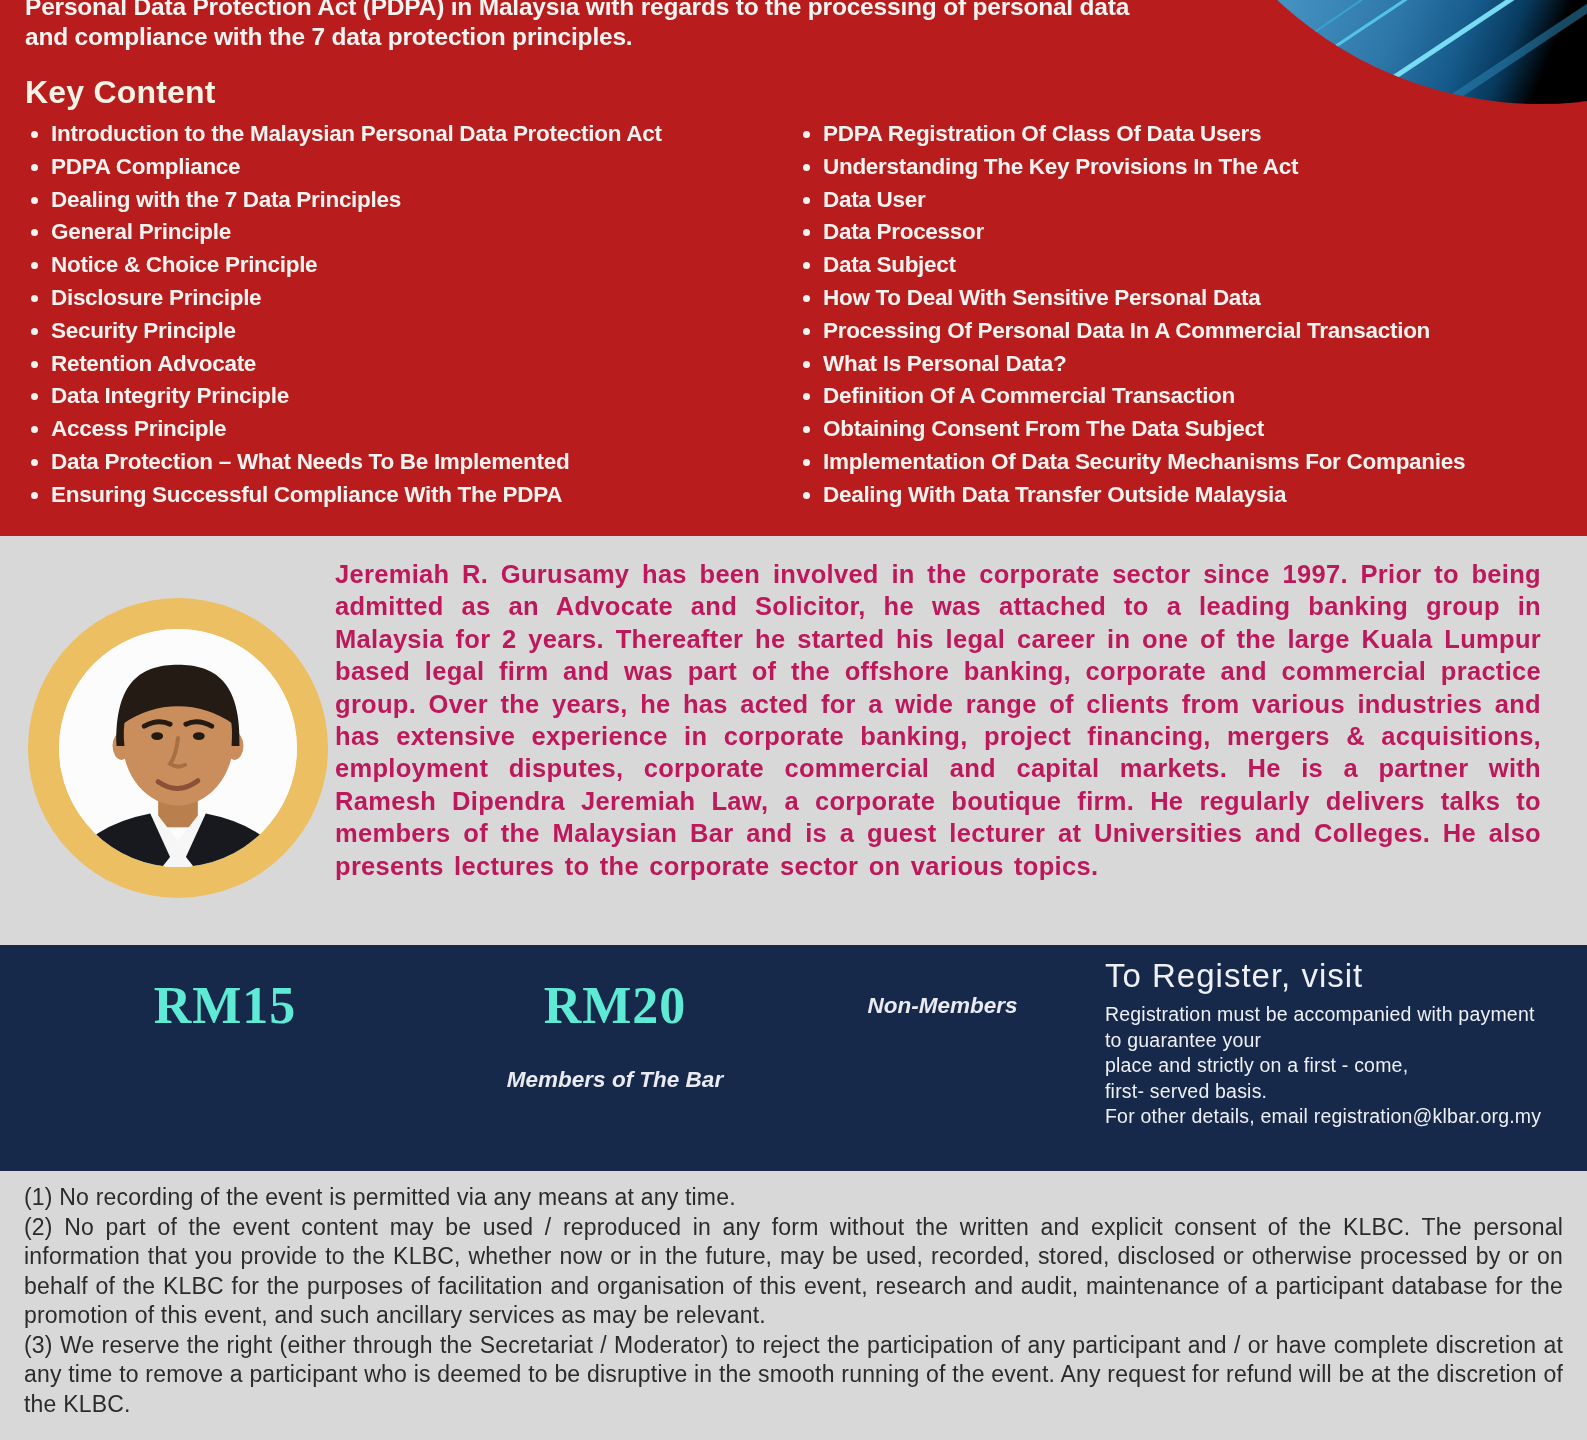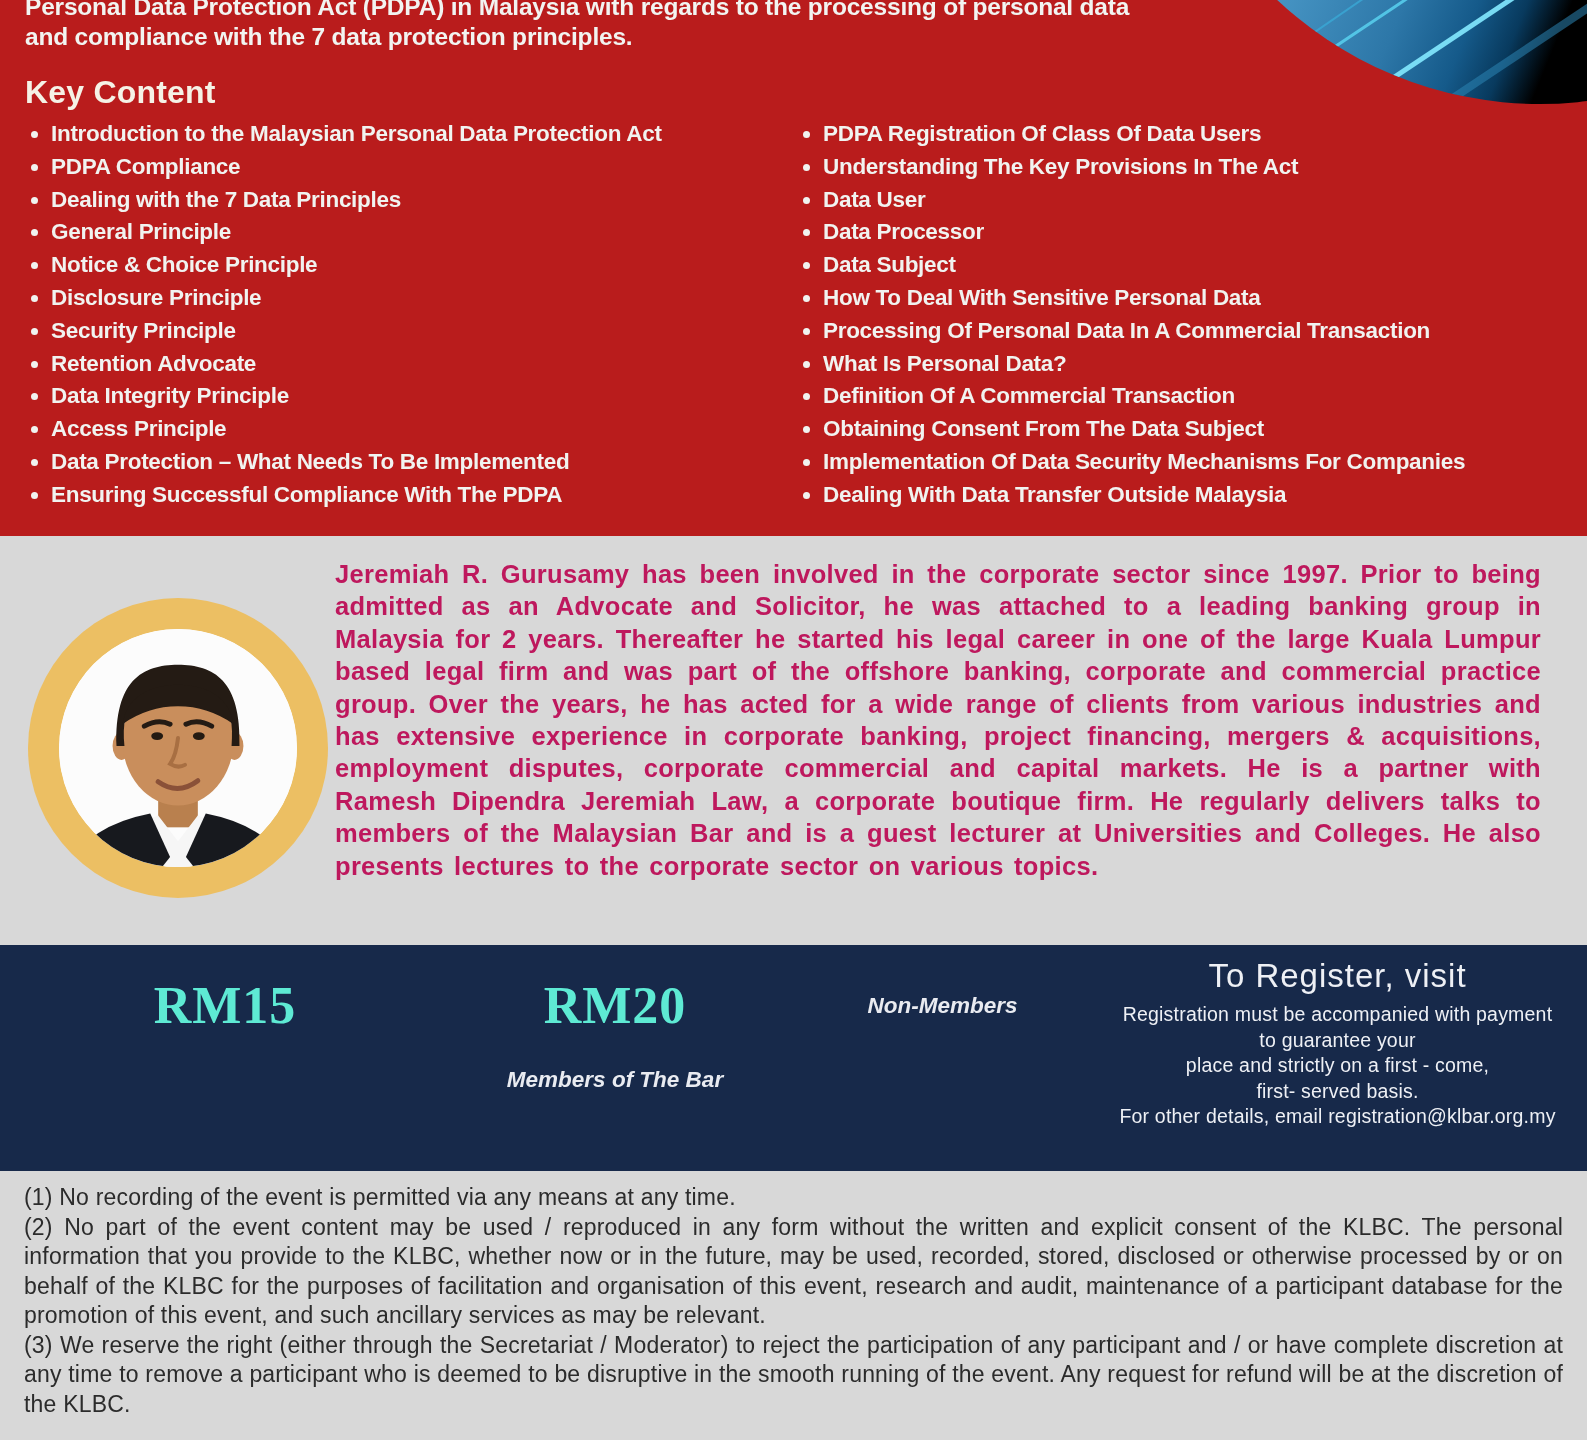--- a/index.html
+++ b/index.html
@@ -59,21 +59,21 @@
   .price{
     font-family:Liberation Serif, serif;font-weight:700;
     font-size:52px;line-height:74px;color:#5eead4;letter-spacing:1px;
   }
   .audience{
     margin-top:18px;font-style:italic;font-weight:700;
     font-size:22.5px;line-height:38px;color:#e9ebf1;white-space:pre-line;
   }
   .register{
     position:absolute;left:1105px;top:10px;width:465px;
-    text-align:center;color:#eef0f5;
+    color:#eef0f5;
   }
   .reg-title{font-size:33px;line-height:42px;letter-spacing:1px;}
   .reg-url{font-size:37px;line-height:46px;letter-spacing:1px;}
   .reg-notes{margin-top:5px;font-size:19.5px;line-height:25.5px;white-space:pre-line;letter-spacing:0.2px;}
 
   
   .terms{height:343px;background:#d8d8d8;padding:12px 24px 16px;}
   .term{
     margin:0;font-size:23px;line-height:29.5px;color:#2b2b2b;
     text-align:justify;letter-spacing:0.2px;

